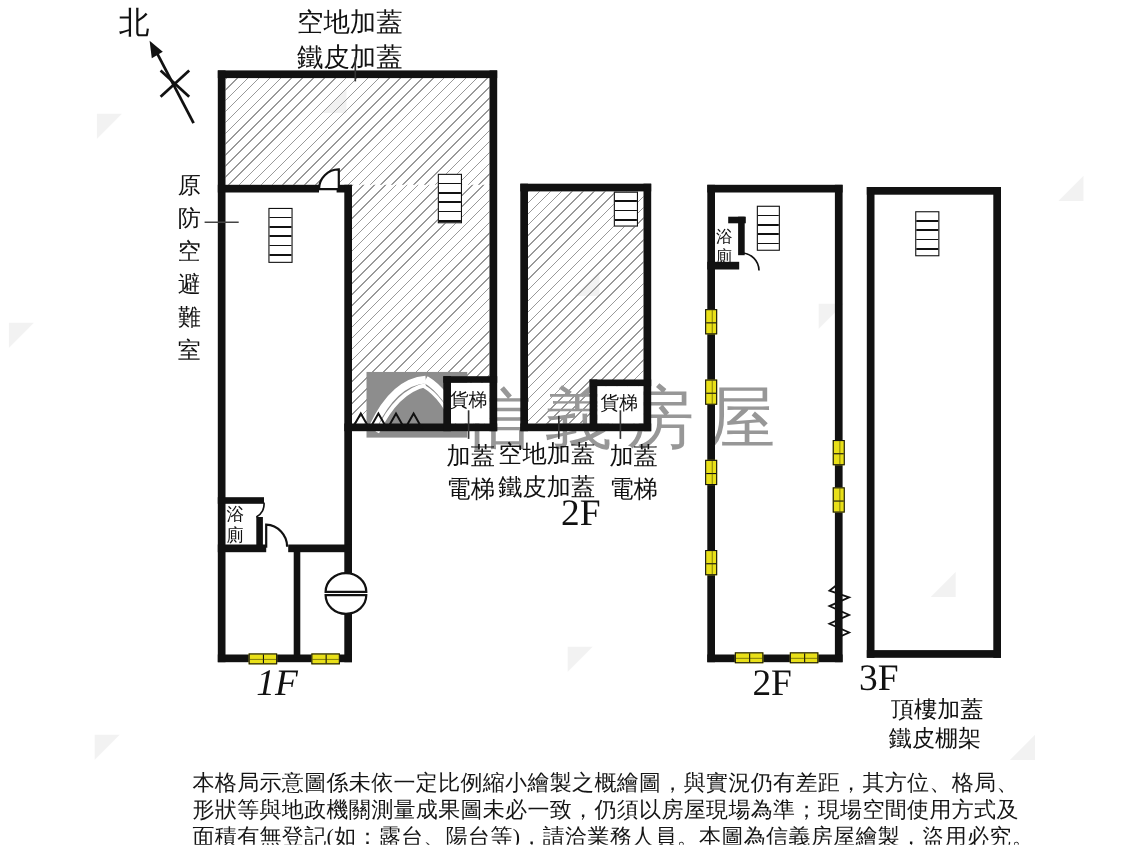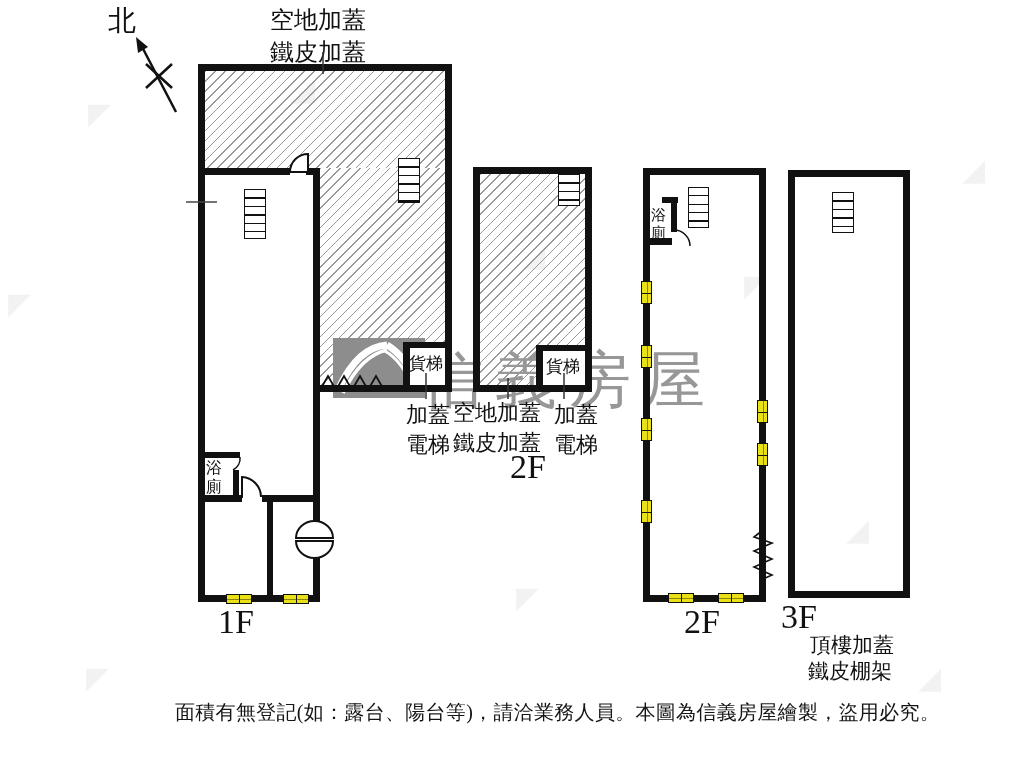--- a/index.html
+++ b/index.html
@@ -96,24 +96,25 @@
   <div class="w" style="left:267px;top:498px;width:6px;height:100px;"></div>
   <div class="w" style="left:403px;top:342px;width:7px;height:50px;"></div>
   <div class="w" style="left:403px;top:342px;width:49px;height:6px;"></div>
 
   <div class="stairs" style="left:244px;top:189px;width:22px;height:50px;"></div>
   <div class="stairs" style="left:398px;top:158px;width:22px;height:45px;"></div>
 
   <div class="winh" style="left:226px;top:594px;"></div>
   <div class="winh" style="left:283px;top:594px;"></div>
 
+  <div class="lbl cjk vert" style="left:160px;top:153px;font-size:21px;">原防空避難室</div>
   <div class="lbl cjk" style="left:206px;top:458px;font-size:16px;">浴</div>
   <div class="lbl cjk" style="left:206px;top:477px;font-size:16px;">廁</div>
   <div class="lbl cjk" style="left:409px;top:352px;font-size:17px;">貨梯</div>
-  <div class="lbl floor" style="left:218px;top:603px;">1F</div>
+  <div class="lbl floor" style="left:233px;top:603px;font-style:italic;">1F</div>
 
   <div class="hatch" style="left:480px;top:174px;width:105px;height:211px;"></div>
   <div class="whitefill" style="left:543px;top:351px;width:42px;height:34px;"></div>
   <div class="w" style="left:473px;top:167px;width:119px;height:7px;"></div>
   <div class="w" style="left:473px;top:167px;width:7px;height:225px;"></div>
   <div class="w" style="left:585px;top:167px;width:7px;height:225px;"></div>
   <div class="w" style="left:473px;top:385px;width:119px;height:7px;"></div>
   <div class="w" style="left:536px;top:345px;width:7px;height:47px;"></div>
   <div class="w" style="left:536px;top:345px;width:56px;height:6px;"></div>
   <div class="stairs" style="left:558px;top:174px;width:22px;height:32px;"></div>
@@ -162,20 +163,22 @@
   <div class="lbl cjk" style="left:810px;top:631px;font-size:21px;">頂樓加蓋</div>
   <div class="lbl cjk" style="left:808px;top:657px;font-size:21px;">鐵皮棚架</div>
 
   <div class="lbl cjk" style="left:270px;top:4px;font-size:24px;text-align:center;">
     <div>空地加蓋</div>
     <div>鐵皮加蓋</div>
   </div>
   <div class="lbl cjk" style="left:108px;top:2px;font-size:28px;">北</div>
 
   <div id="disc">
+    <div>本格局示意圖係未依一定比例縮小繪製之概繪圖，與實況仍有差距，其方位、格局、</div>
+    <div>形狀等與地政機關測量成果圖未必一致，仍須以房屋現場為準；現場空間使用方式及</div>
     <div>面積有無登記(如：露台、陽台等)，請洽業務人員。本圖為信義房屋繪製，盜用必究。</div>
   </div>
 
   <svg id="overlay" width="1024" height="768">
 
     <g>
       <line x1="176" y1="112" x2="140" y2="43" stroke="#111" stroke-width="2.5"></line>
       <polygon points="136,37 148,47 138,53" fill="#111"></polygon>
       <line x1="146" y1="64" x2="172" y2="88" stroke="#111" stroke-width="2.5"></line>
       <line x1="146" y1="88" x2="172" y2="64" stroke="#111" stroke-width="2.5"></line>

